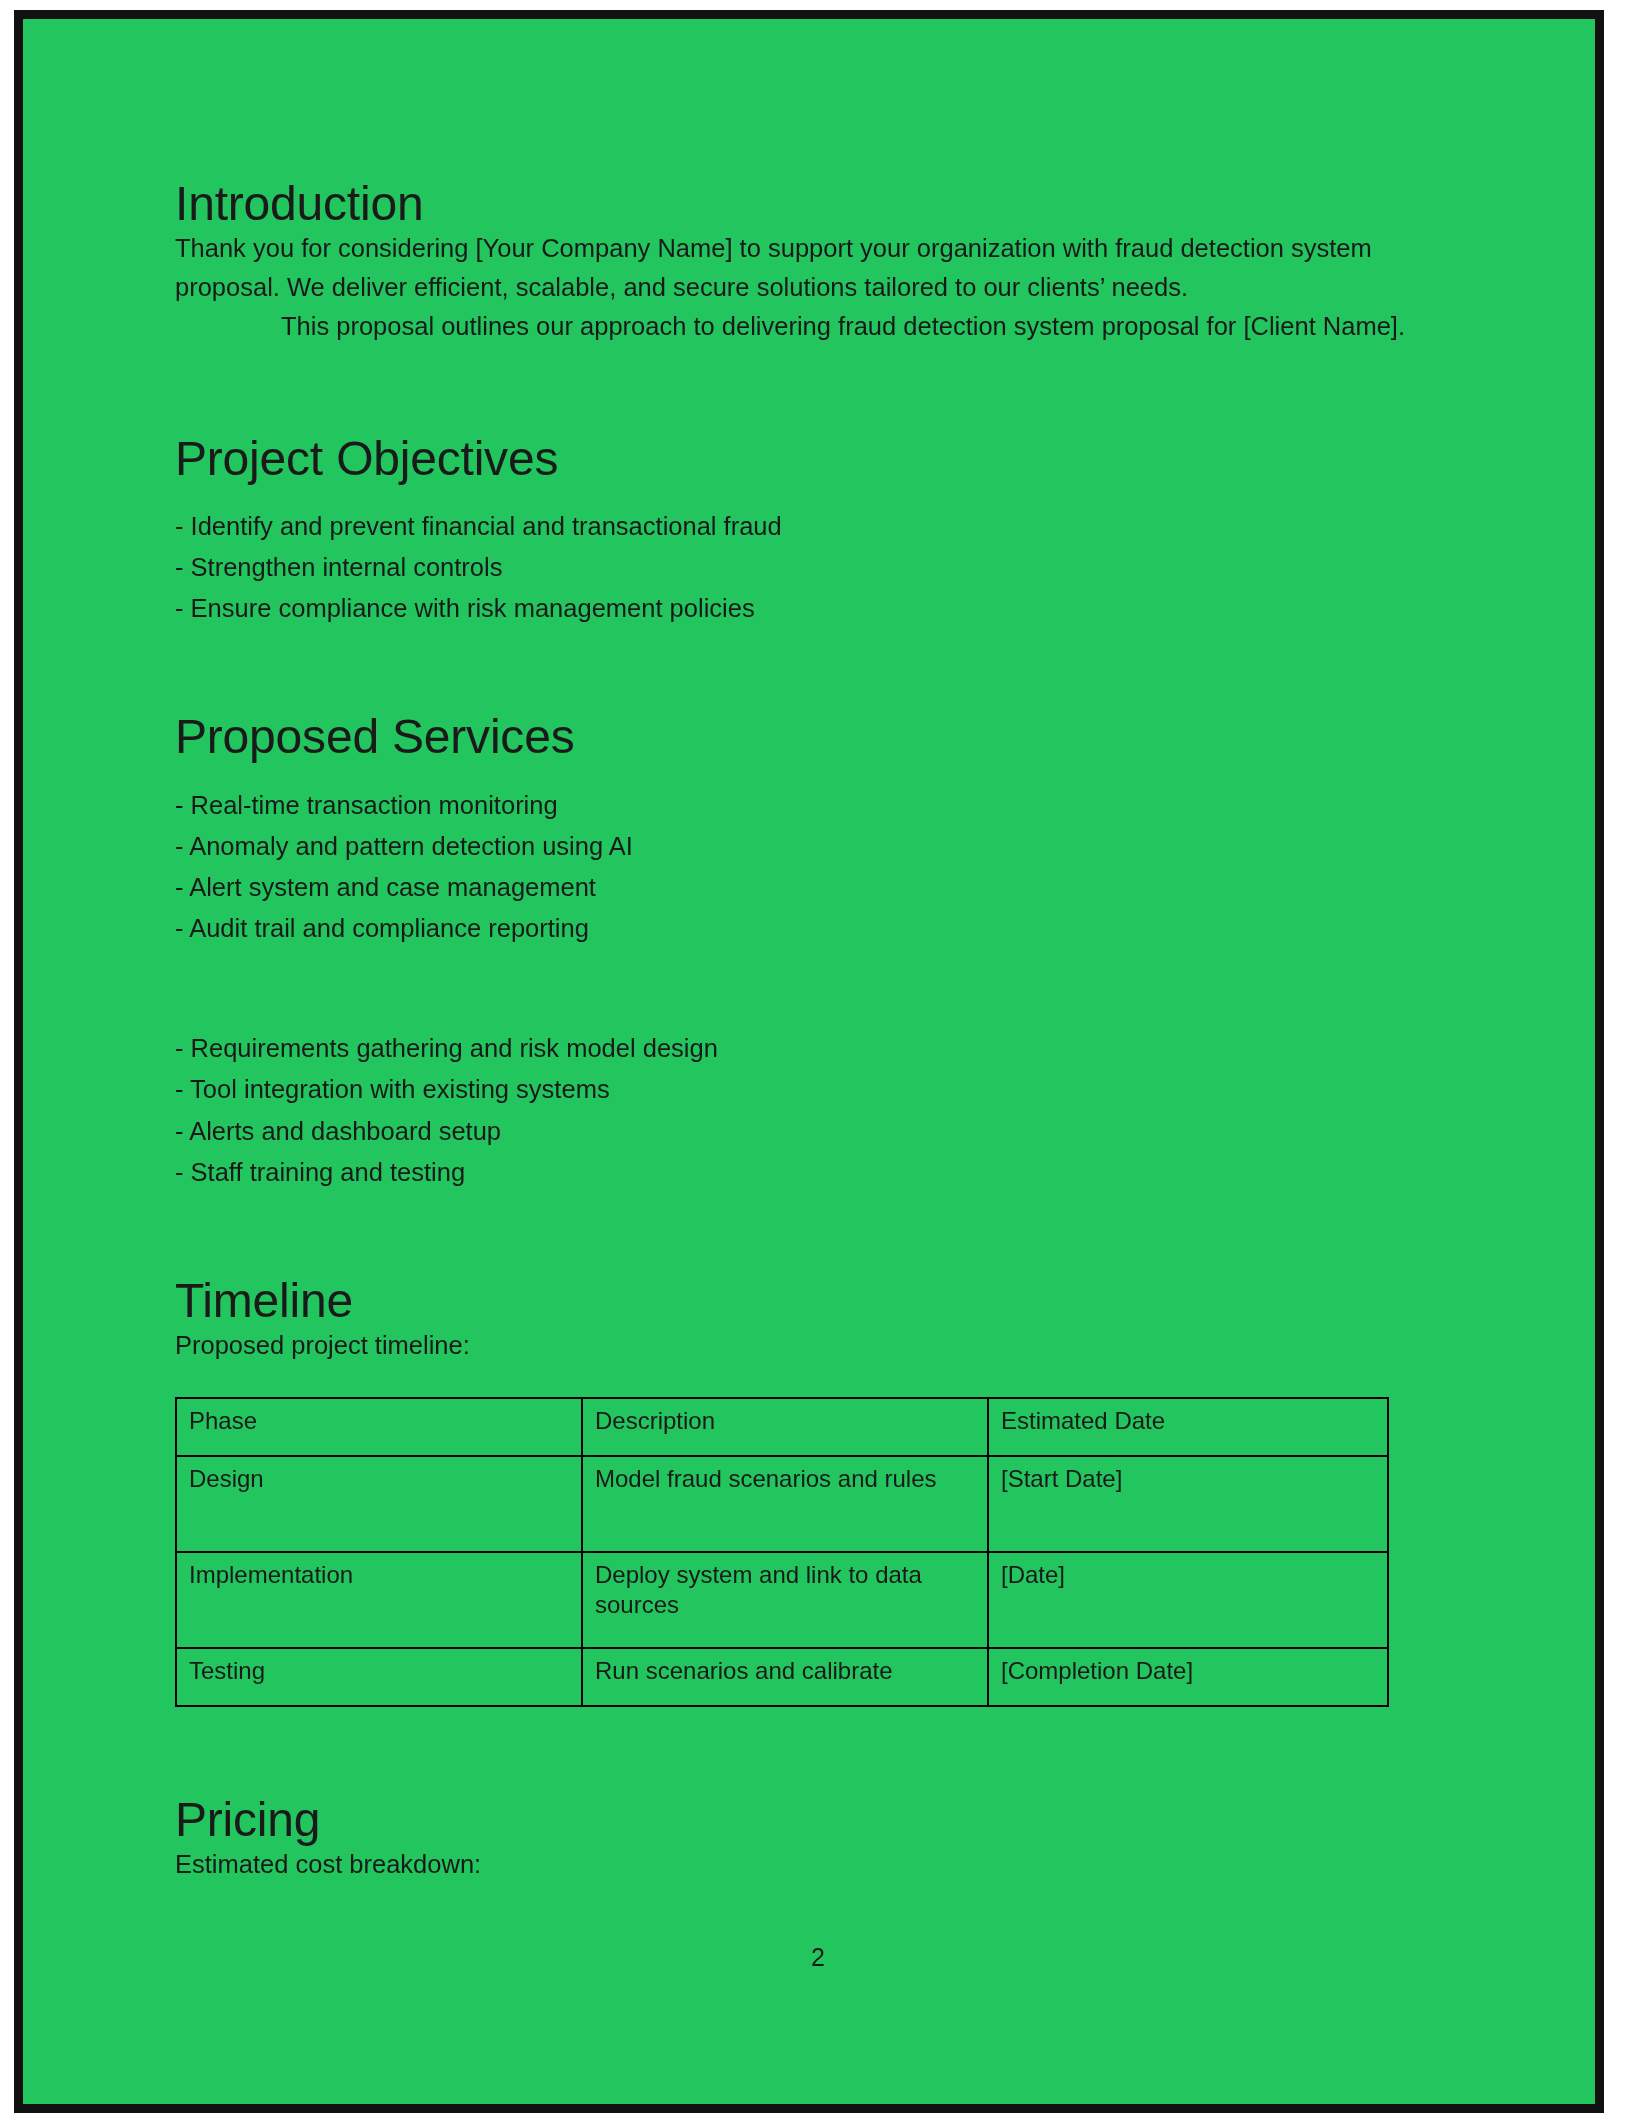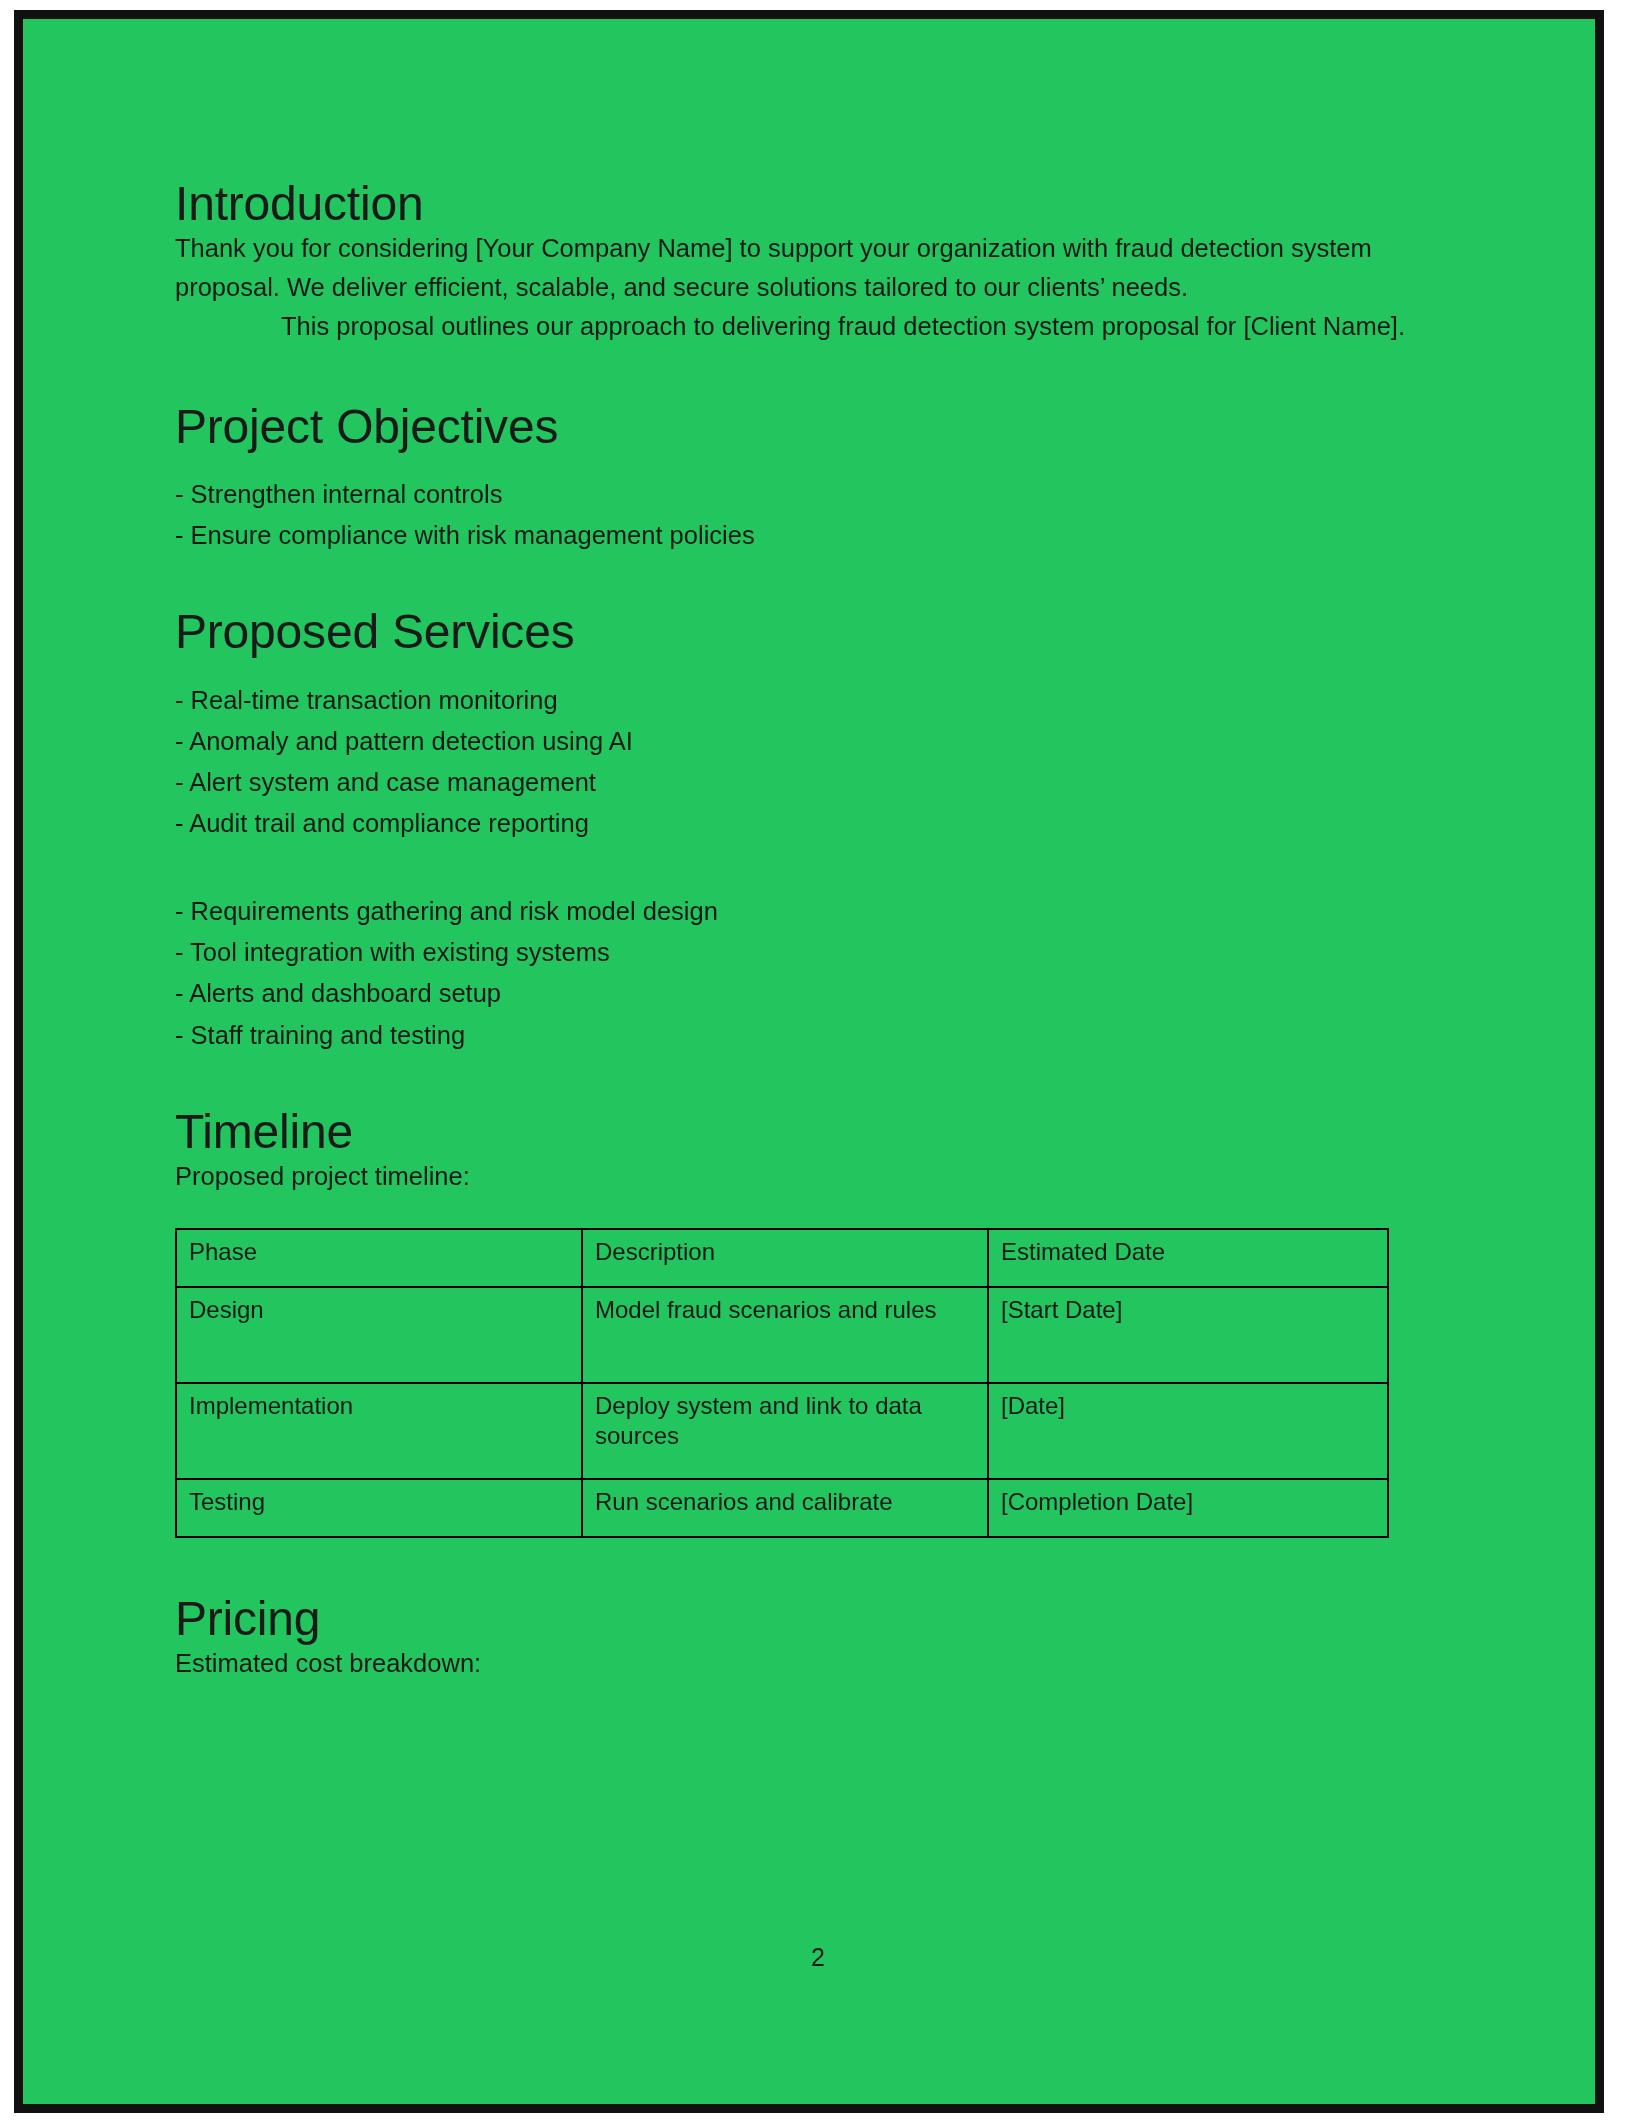--- a/index.html
+++ b/index.html
@@ -38,21 +38,21 @@
 
   h1.doc-heading {
     font-size: 48px;
     font-weight: 400;
     line-height: 1.05;
     margin: 0;
     letter-spacing: -0.2px;
     color: #1a1a1a;
   }
   .section-intro { margin-top: 30px; }
-  .section-block { margin-top: 56px; }
+  .section-block { margin-top: 88px; }
 
   p.doc-para {
     font-size: 25.5px;
     font-weight: 400;
     line-height: 1.52;
     margin: 0;
     color: #1a1a1a;
   }
   .para-gap { margin-top: 30px; text-align: right; }
   .heading-gap { margin-top: 28px; }
@@ -111,20 +111,21 @@
 
       <section class="section-intro">
         <h1 class="doc-heading">Introduction</h1>
         <p class="doc-para heading-gap">Thank you for considering [Your Company Name] to support your organization with fraud detection system proposal. We deliver efficient, scalable, and secure solutions tailored to our clients’ needs.</p>
         <p class="doc-para para-gap">This proposal outlines our approach to delivering fraud detection system proposal for [Client Name].</p>
       </section>
 
       <section class="section-block">
         <h1 class="doc-heading">Project Objectives</h1>
         <ul class="doc-list">
+          <li>- Identify and prevent financial and transactional fraud</li>
           <li>- Strengthen internal controls</li>
           <li>- Ensure compliance with risk management policies</li>
         </ul>
       </section>
 
       <section class="section-block">
         <h1 class="doc-heading">Proposed Services</h1>
         <ul class="doc-list">
           <li>- Real-time transaction monitoring</li>
           <li>- Anomaly and pattern detection using AI</li>

